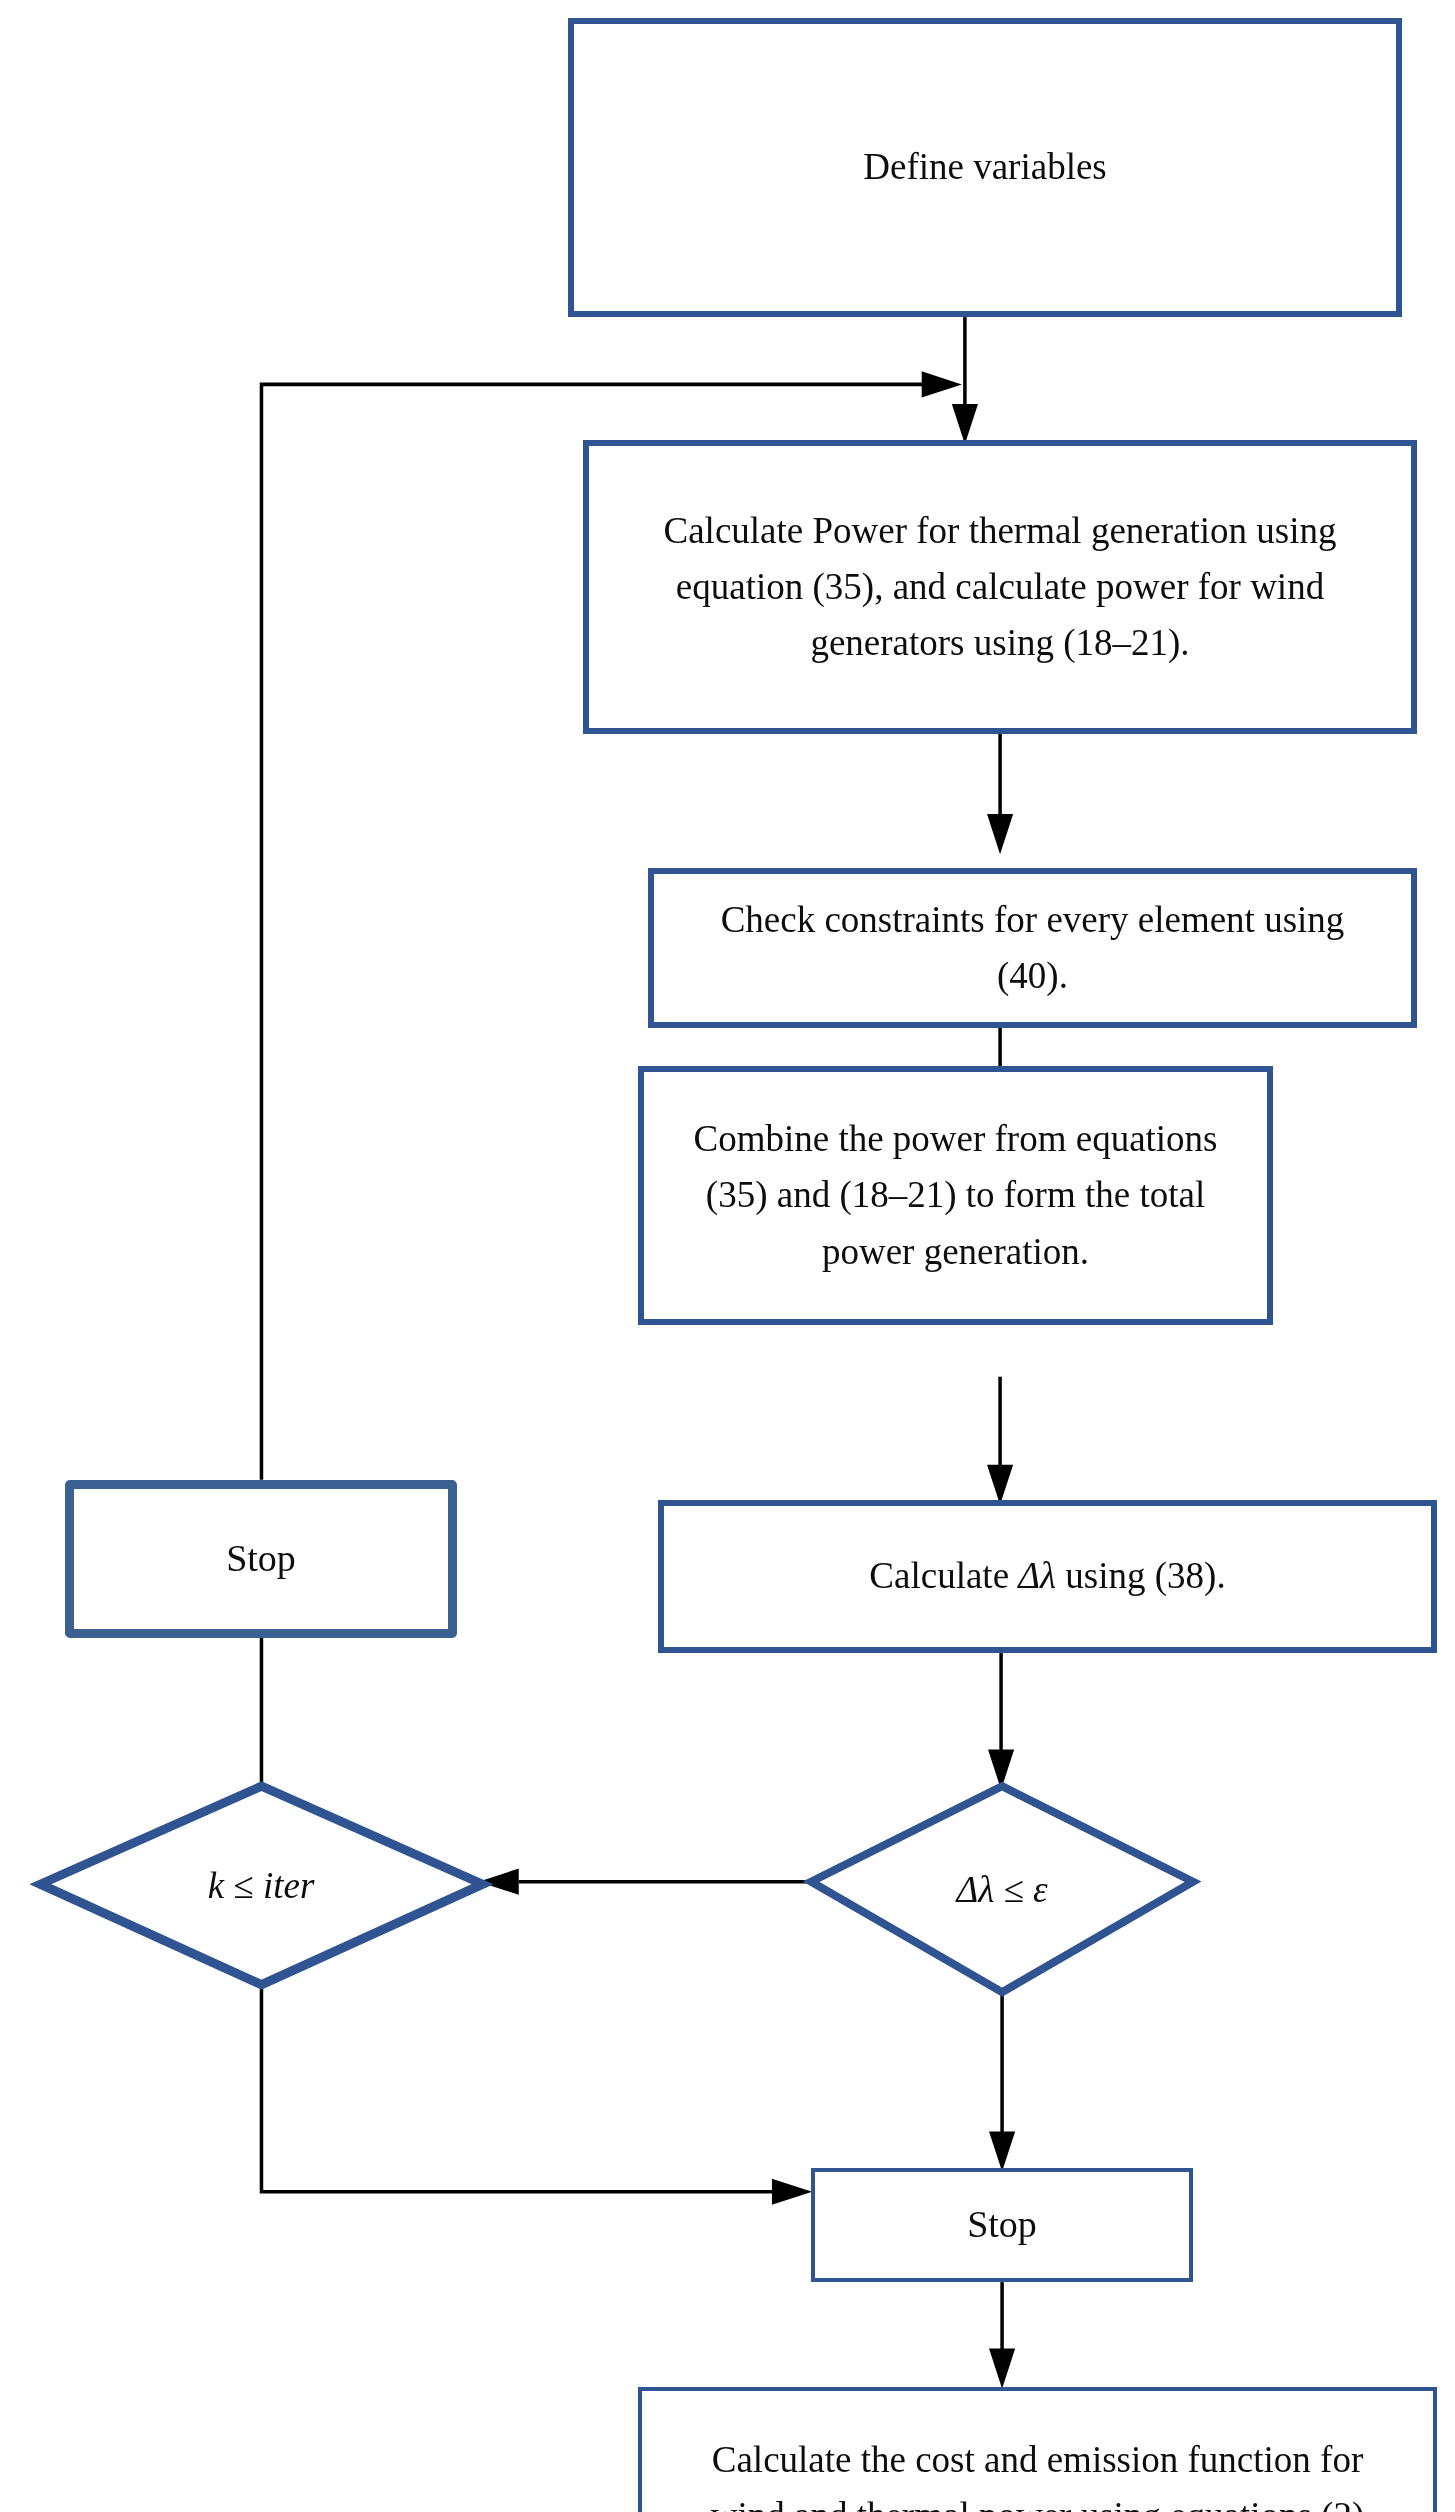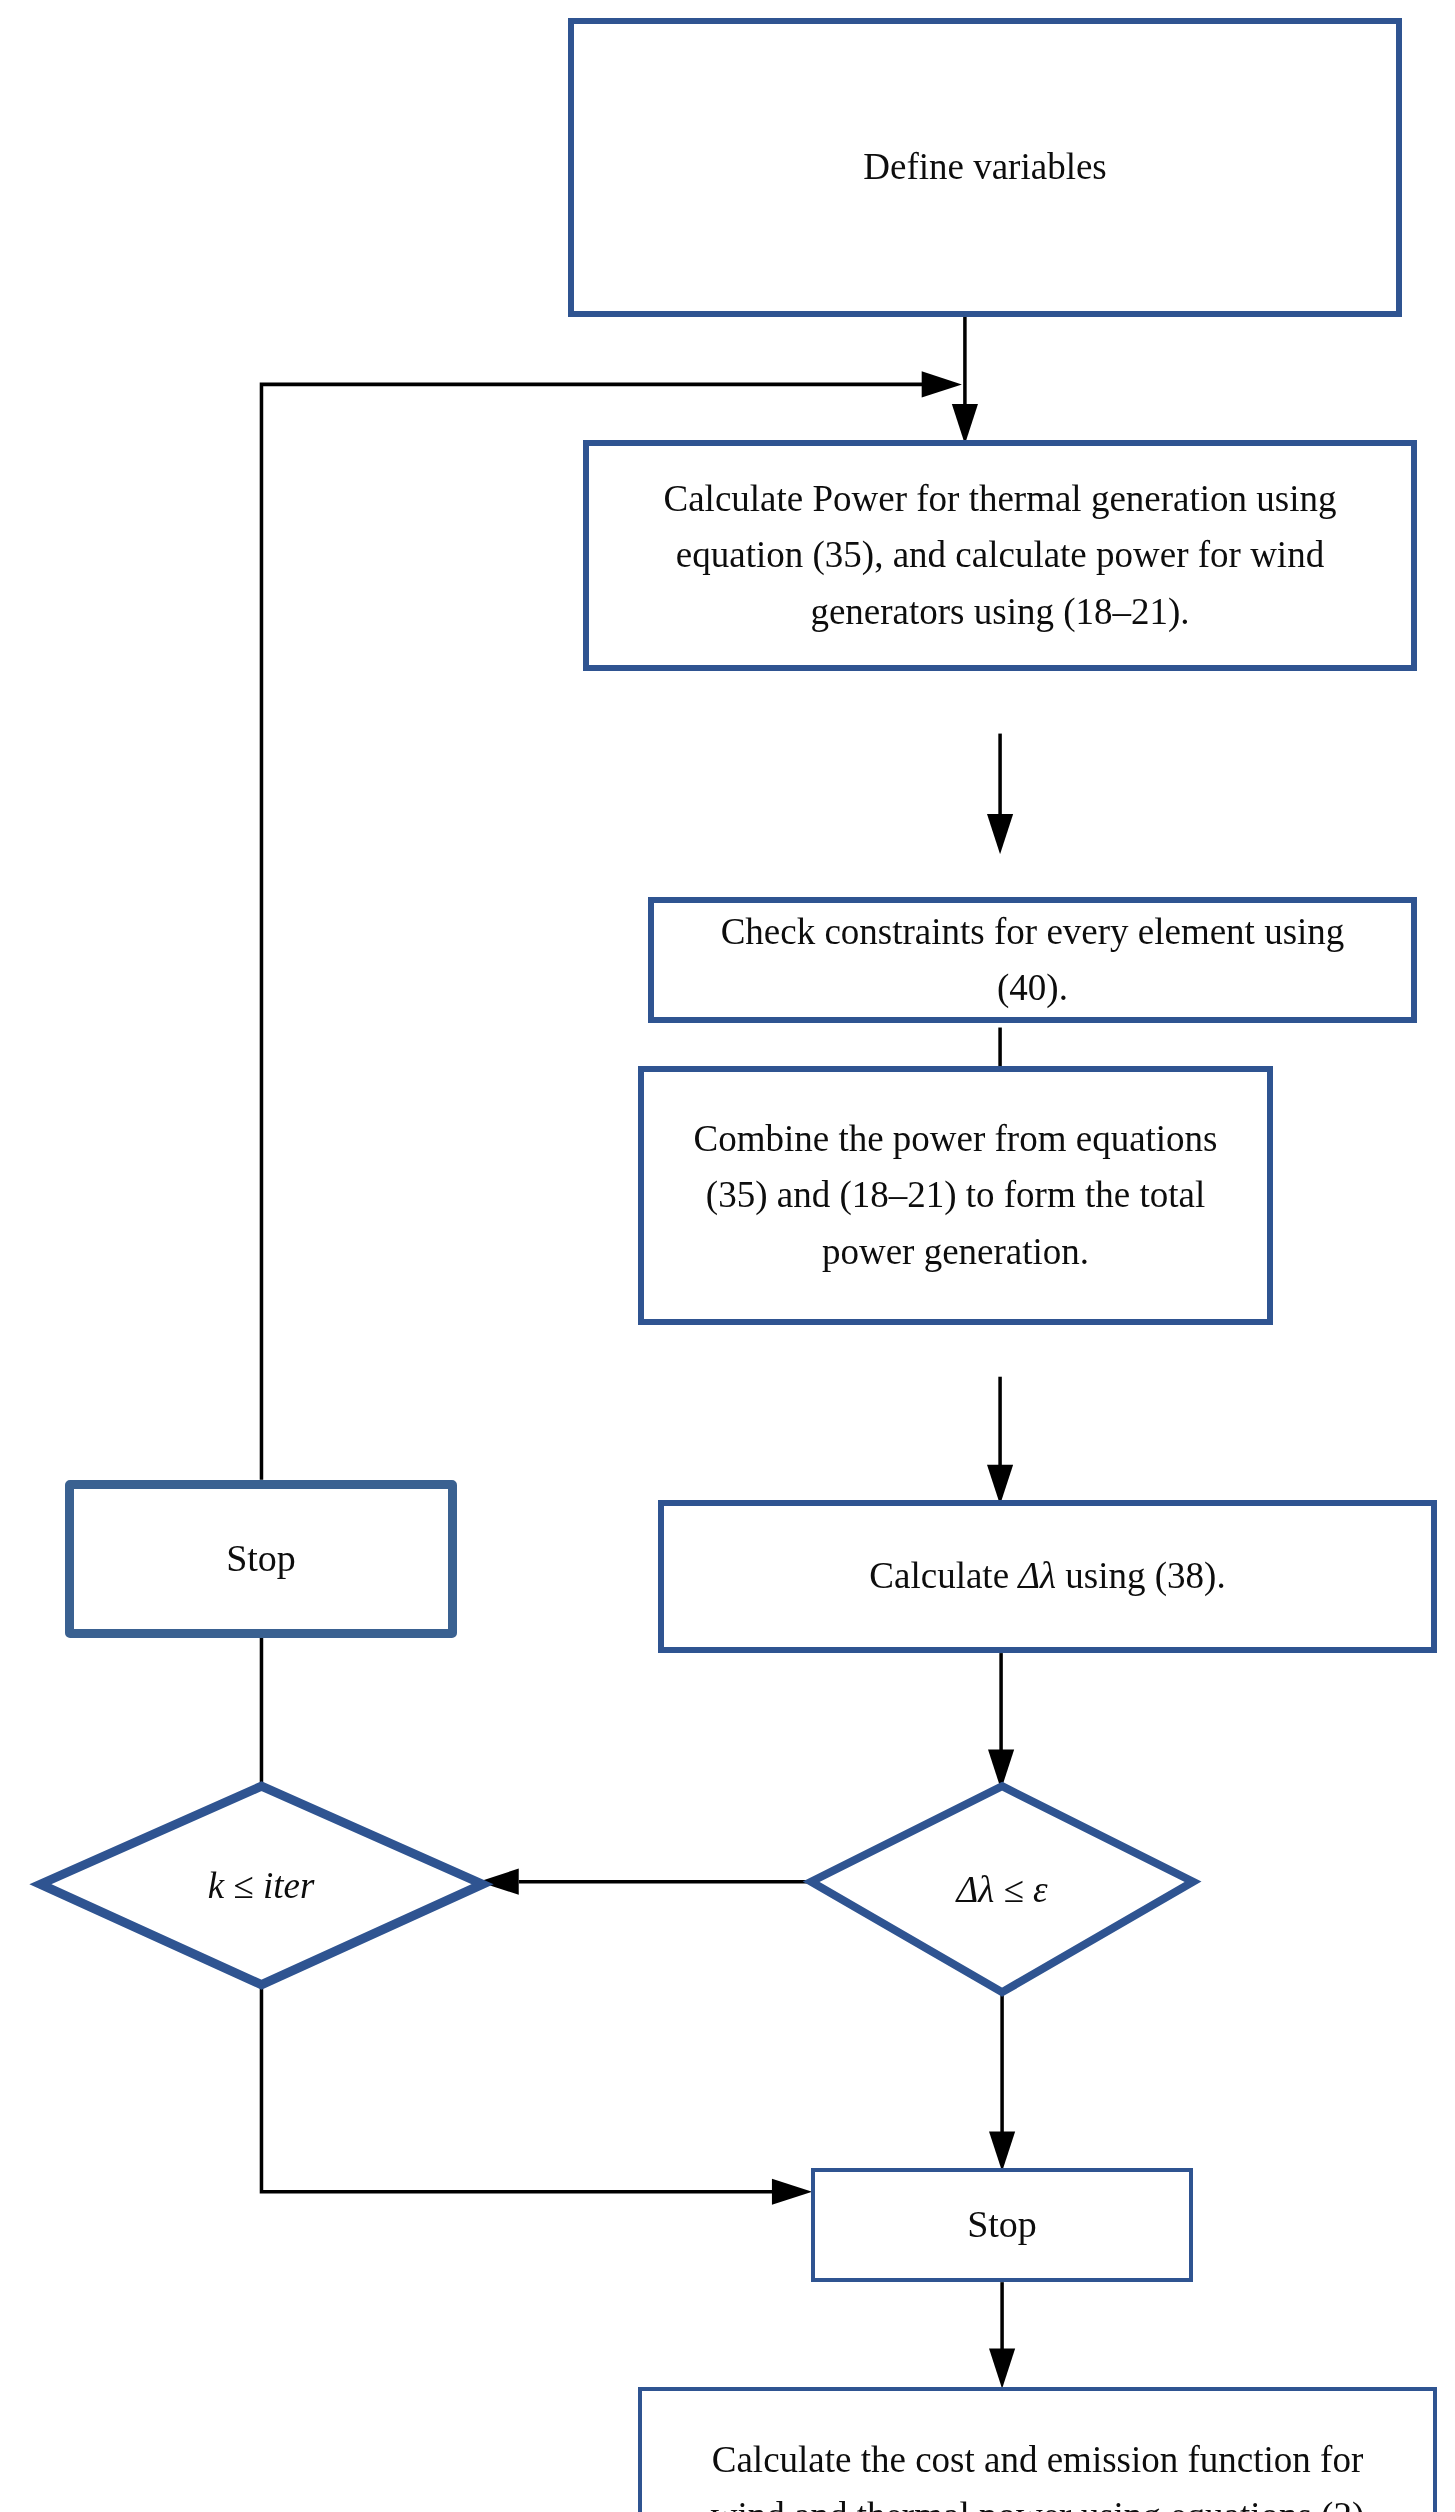--- a/index.html
+++ b/index.html
@@ -113,25 +113,25 @@
     </g>
 
     <polygon class="diamond" points="1994,3555 2374,3745 1994,3965 1614,3745"></polygon>
     <polygon class="diamond thick" points="520,3555 960,3750 520,3950 80,3750"></polygon>
   </svg>
 
   <div class="box" style="left:568px; top:17.6px; width:834px; height:299px;">
     <div class="bline">Define variables</div>
   </div>
 
-  <div class="box" style="left:583px; top:440px; width:834px; height:231px;">
+  <div class="box" style="left:583px; top:440px; width:834px; height:294px;">
     <div class="btext">Calculate Power for thermal generation using equation (35), and calculate power for wind generators using (18–21).</div>
   </div>
 
-  <div class="box" style="left:648px; top:897px; width:769px; height:126px;align-items:center;">
+  <div class="box" style="left:648px; top:868px; width:769px; height:160px;align-items:center;">
     <div class="btext">Check constraints for every element using (40).</div>
   </div>
 
   <div class="box" style="left:638px; top:1066px; width:635px; height:259px;">
     <div class="btext">Combine the power from equations (35) and (18–21) to form the total power generation.</div>
   </div>
 
   <div class="box" style="left:658px; top:1500px; width:779px; height:153px;">
     <div class="btext">Calculate <i>Δλ</i>  using (38).</div>
   </div>

